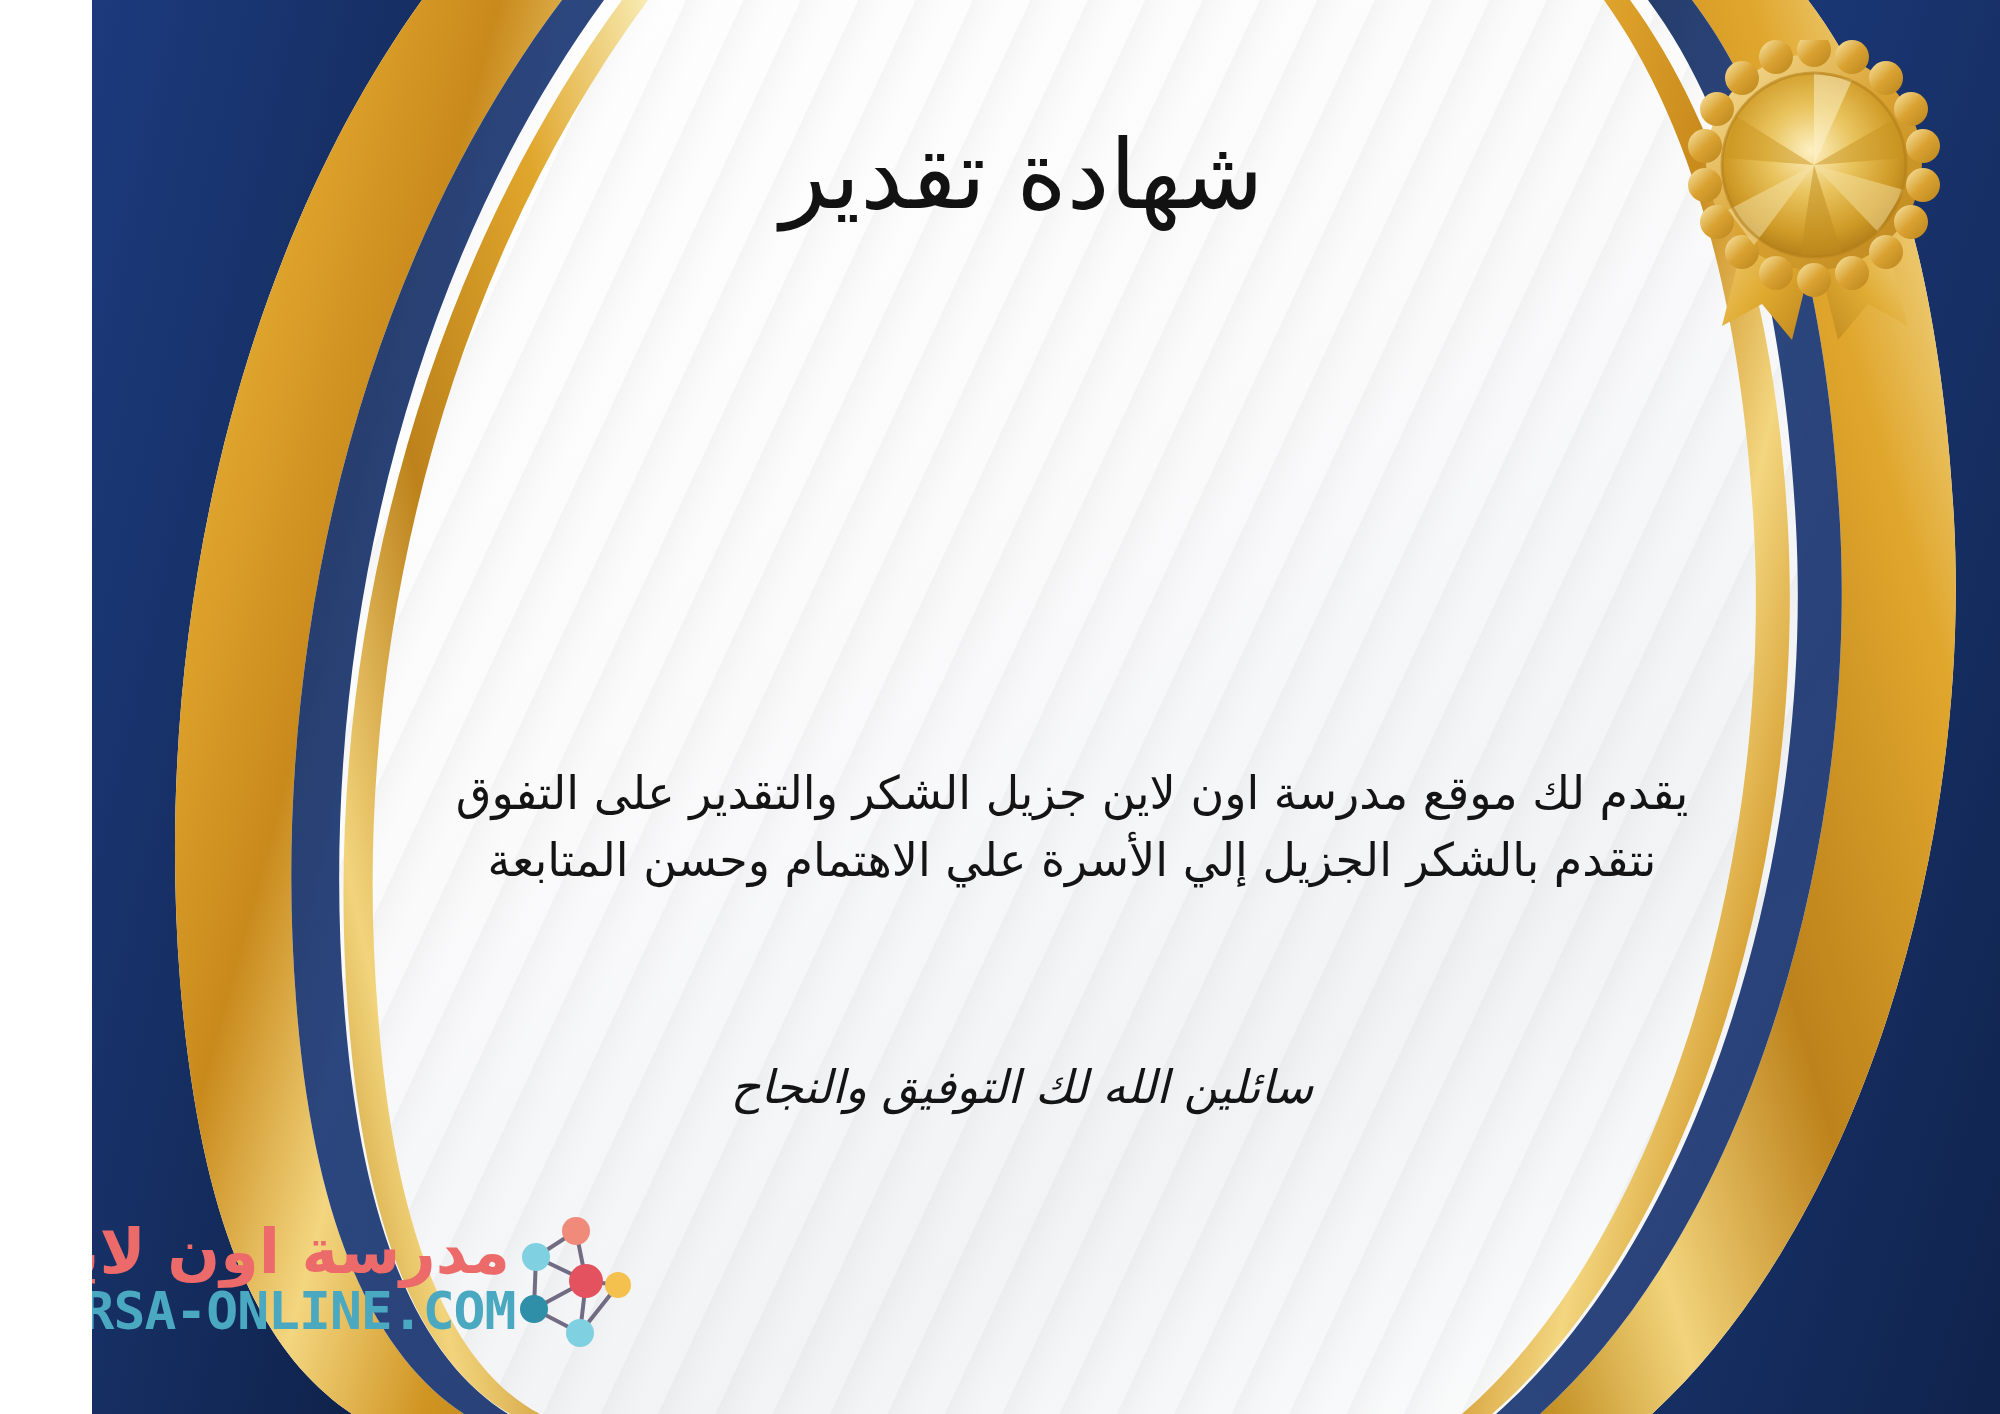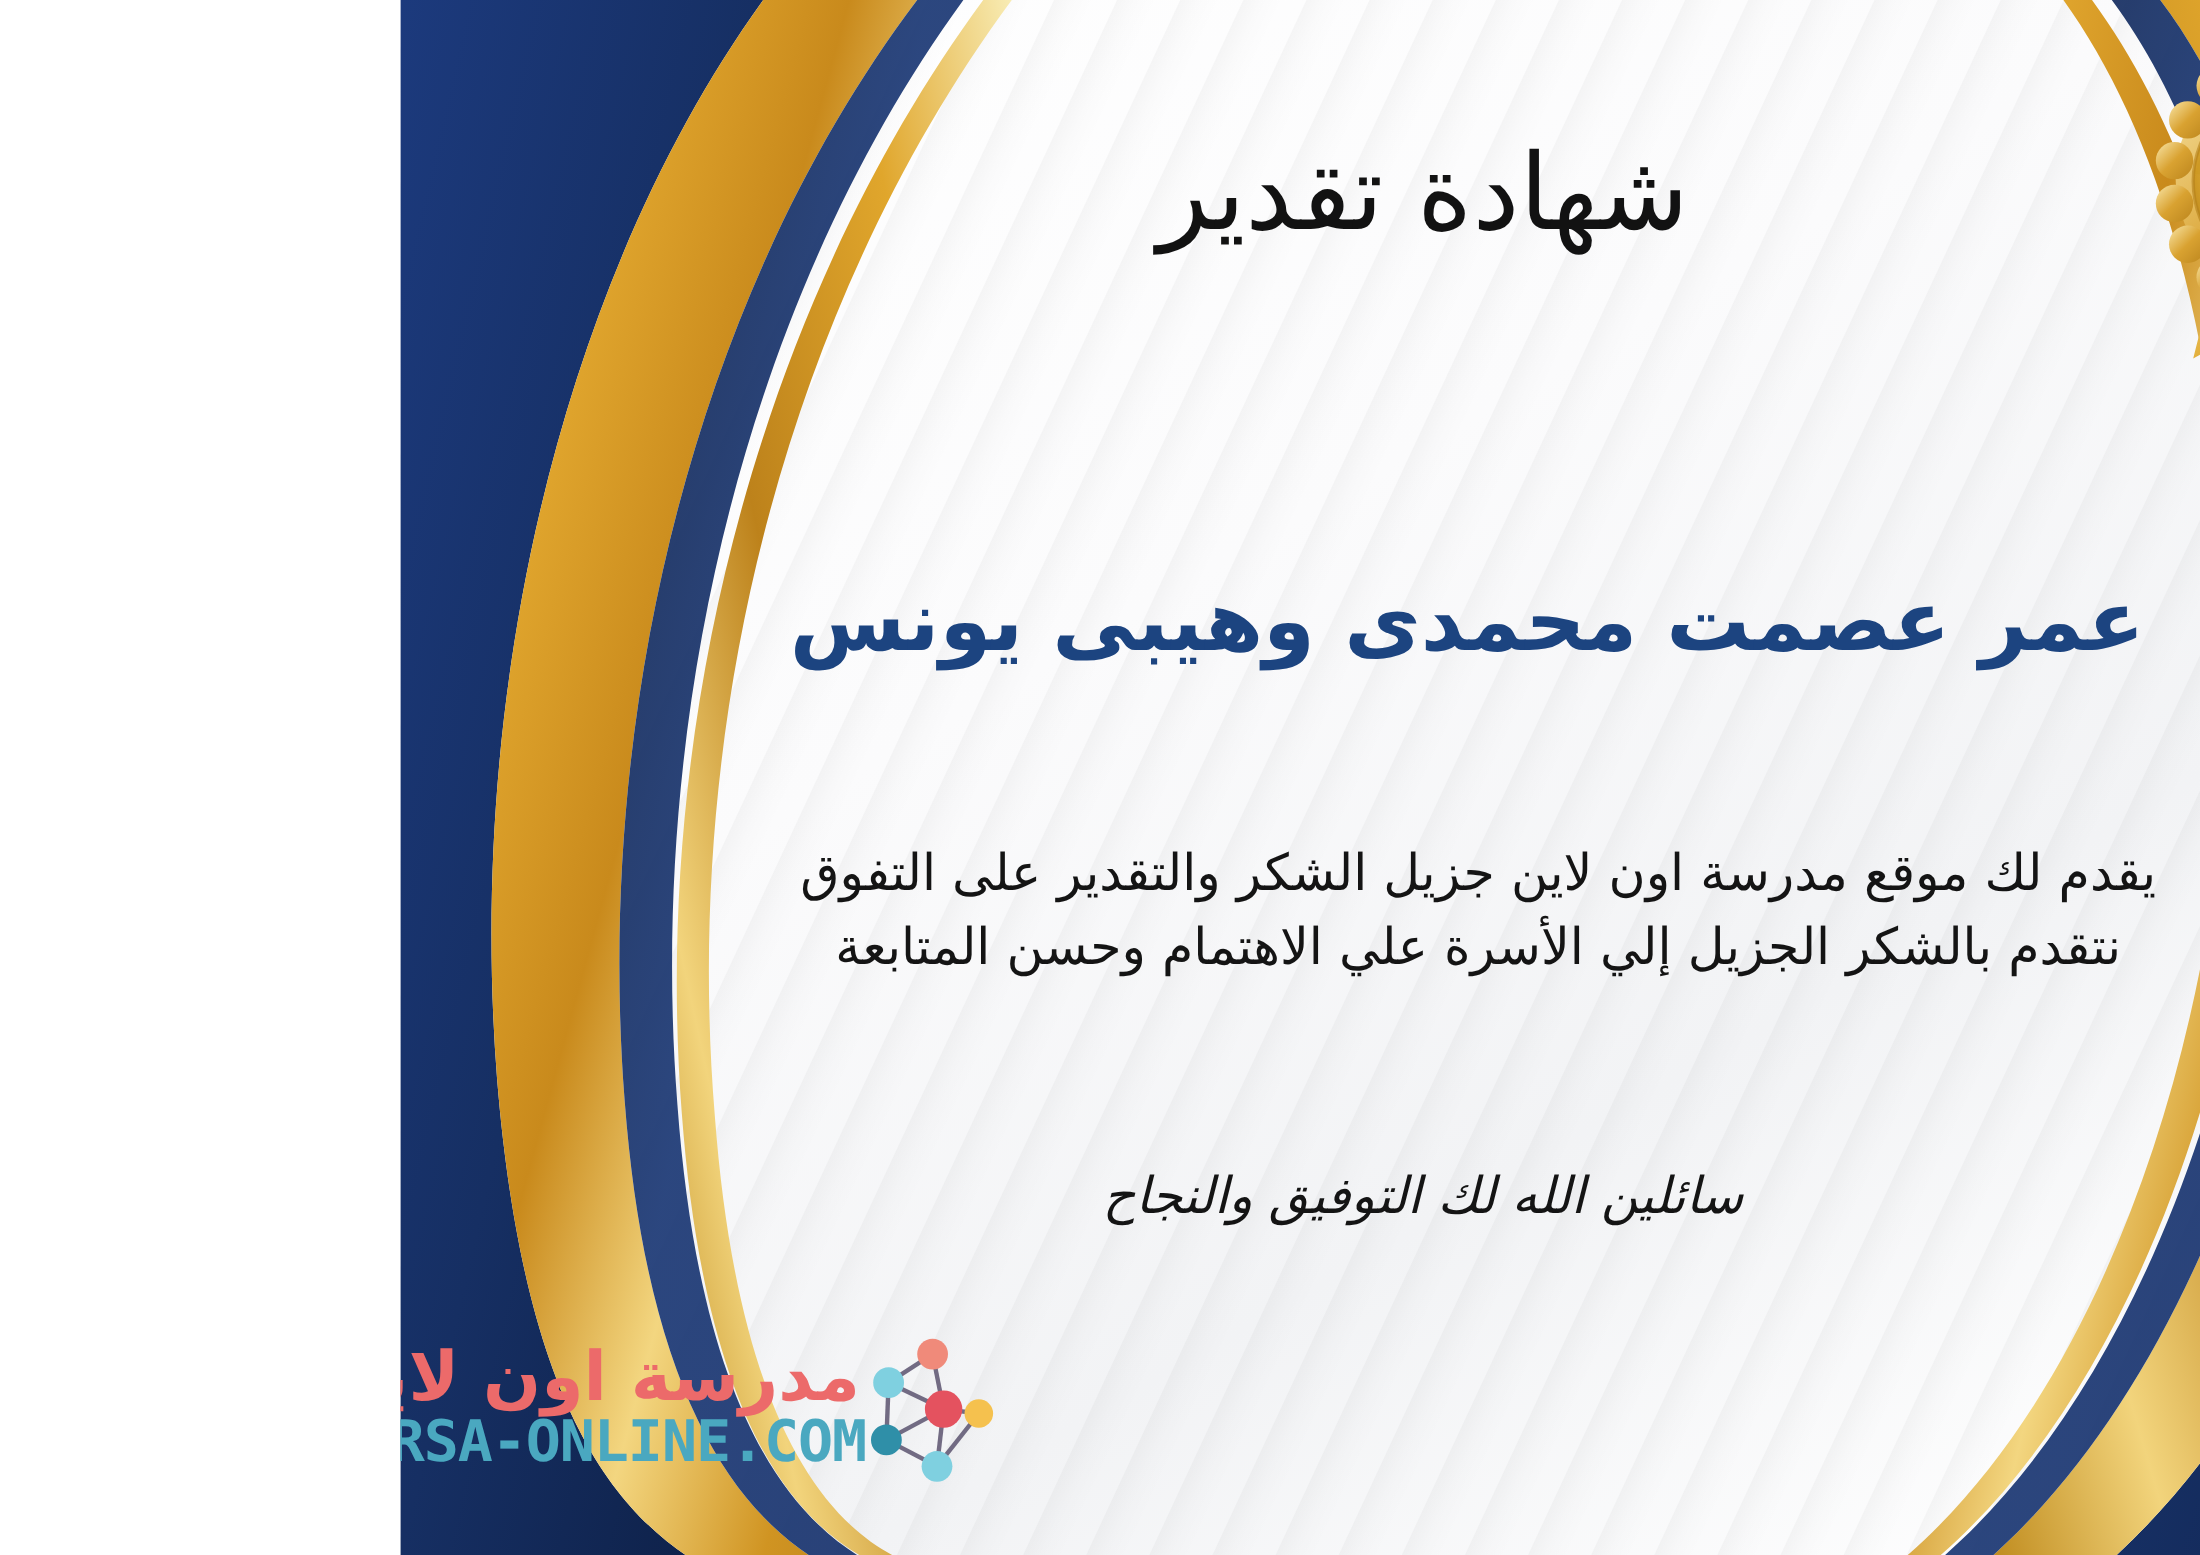--- a/index.html
+++ b/index.html
@@ -5,21 +5,21 @@
 <style>
   html,body{margin:0;padding:0;}
   body{
     width:2000px;height:1414px;
     background:#ffffff;
     font-family:"DejaVu Sans","Liberation Sans",sans-serif;
     overflow:hidden;
   }
   .cert{
     position:relative;
-    width:1636px;height:1414px;
+    width:1908px;height:1414px;
     overflow:hidden;
     background:
       repeating-linear-gradient(115deg,
         rgba(0,0,0,0.000) 0px,
         rgba(0,0,0,0.000) 18px,
         rgba(0,0,0,0.030) 19px,
         rgba(0,0,0,0.012) 34px,
         rgba(0,0,0,0.000) 52px),
       linear-gradient(150deg,#ffffff 0%,#fbfbfc 40%,#f2f3f5 70%,#ffffff 100%);
   }
@@ -245,21 +245,20 @@
         <path d="M132,125 L42,118  L54,76 Z" fill="#cc971f"></path>
       </g>
       <circle cx="132" cy="125" r="92" fill="none" stroke="#b4801a" stroke-width="3" opacity="0.6"></circle>
     </svg>
   </div>
 
   <div class="content">
 
     <div class="title">شهادة تقدير</div>
 
-    <div class="student-name">عمر عصمت محمدى وهيبى  يونس</div>
 
     <div class="body-block">
       <div class="body-line">يقدم لك موقع مدرسة اون لاين جزيل الشكر  والتقدير على التفوق</div>
       <div class="body-line">نتقدم  بالشكر الجزيل إلي الأسرة علي الاهتمام وحسن المتابعة</div>
     </div>
 
     <div class="closing">سائلين الله لك التوفيق  والنجاح</div>
   </div>
 
   <div class="logo">

